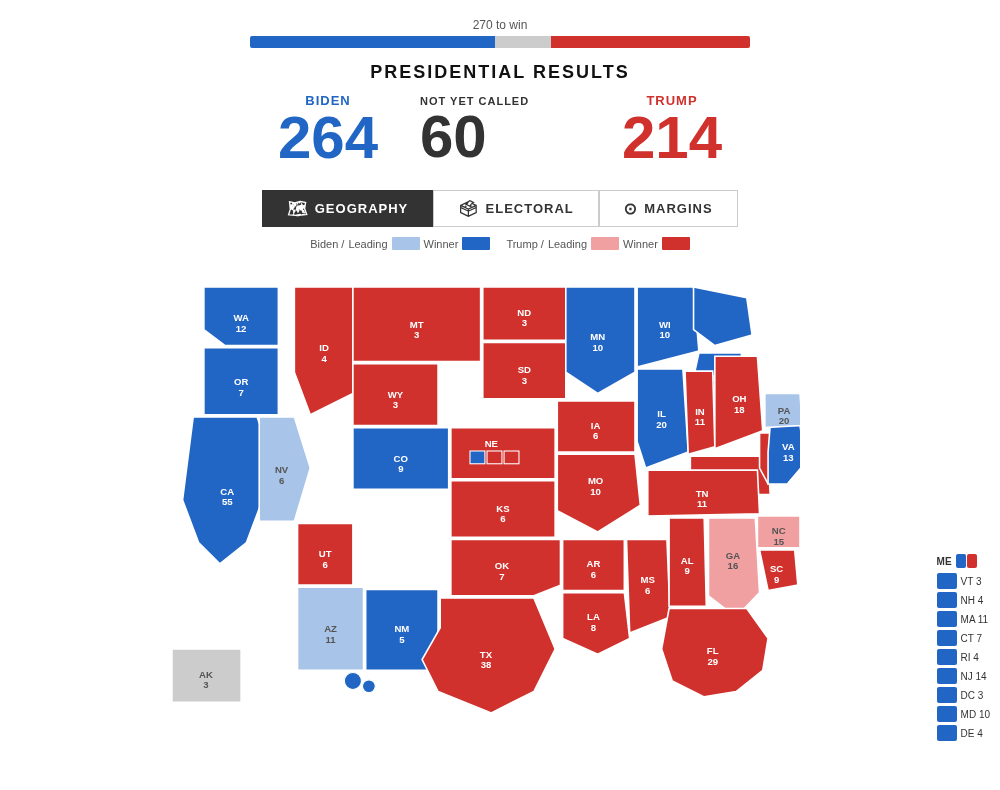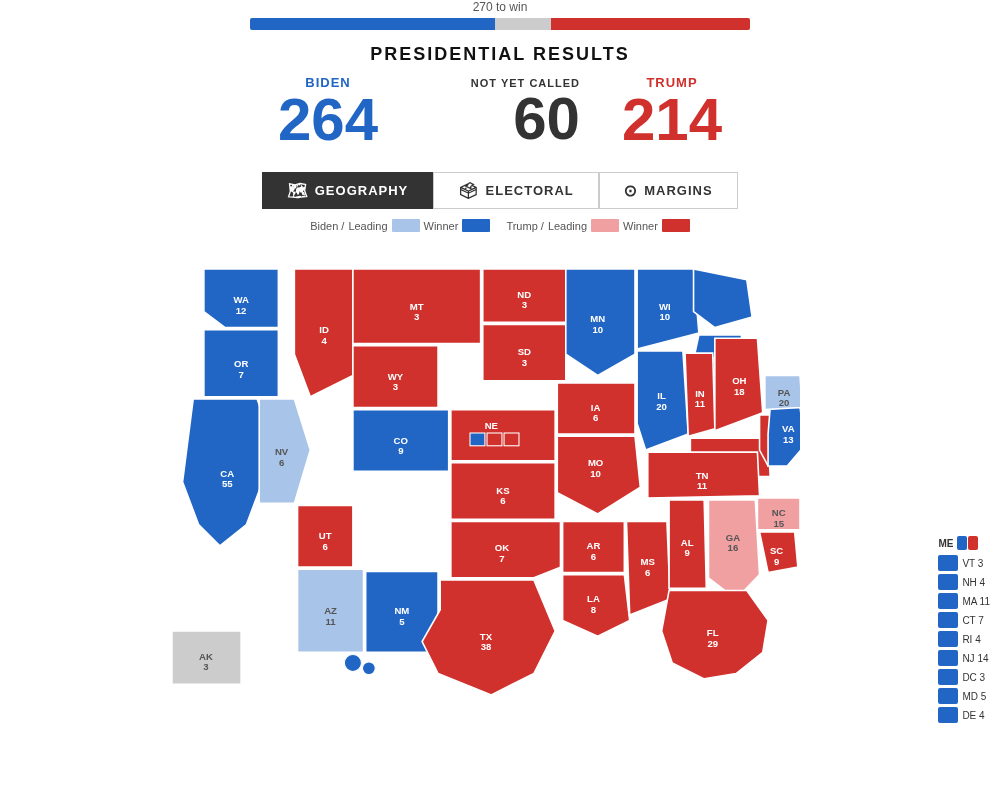--- a/index.html
+++ b/index.html
@@ -8,21 +8,21 @@
       background: #fff;
       width: 1000px;
       height: 790px;
       overflow: hidden;
       position: relative;
     }
 
     
     .progress-section {
       text-align: center;
-      padding-top: 0;
+      padding-top: 18px;
     }
     .progress-label {
       font-size: 12px;
       color: #555;
       margin-bottom: 4px;
     }
     .progress-bar-container {
       display: flex;
       width: 500px;
       height: 12px;
@@ -69,21 +69,21 @@
       letter-spacing: 1px;
     }
     .results-candidate .votes {
       font-size: 60px;
       font-weight: bold;
       line-height: 1;
     }
     .biden-color { color: #2166c4; }
     .trump-color { color: #d0312d; }
     .not-called-section {
-      text-align: right;
+      text-align: left;
       width: 160px;
     }
     .not-called-section .label {
       font-size: 11px;
       font-weight: bold;
       color: #333;
       letter-spacing: 1px;
     }
     .not-called-section .votes {
       font-size: 60px;
@@ -472,21 +472,21 @@
     <div class="sidebar-state">
       <div class="state-box blue"></div>
       <span>NJ 14</span>
     </div>
     <div class="sidebar-state">
       <div class="state-box blue"></div>
       <span>DC 3</span>
     </div>
     <div class="sidebar-state">
       <div class="state-box blue"></div>
-      <span>MD 5</span>
+      <span>MD 10</span>
     </div>
     <div class="sidebar-state">
       <div class="state-box blue"></div>
       <span>DE 4</span>
     </div>
   </div>
 
 </div>
 
 </body></html>

